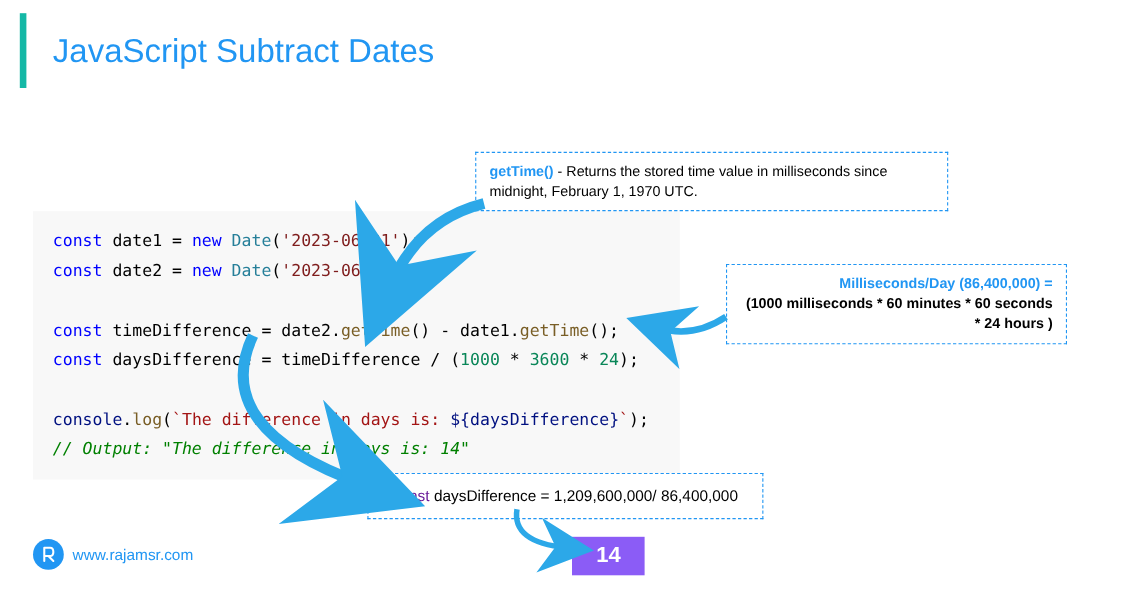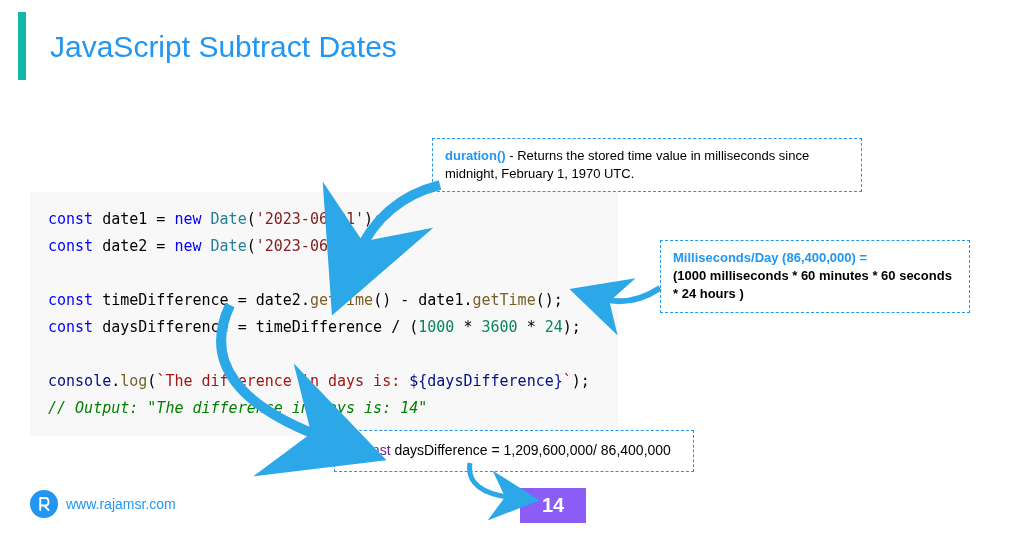--- a/index.html
+++ b/index.html
@@ -11,21 +11,21 @@
       width: 1024px;
       height: 536px;
       font-family: -apple-system, BlinkMacSystemFont, 'Segoe UI', Arial, sans-serif;
       background: #fff;
       position: relative;
       overflow: hidden;
     }
     .header {
       padding: 18px 24px 10px 24px;
       position: relative;
-      border-left: 8px solid #14b8a6;
+      border-left: 6px solid #14b8a6;
       margin-left: 18px;
       margin-top: 12px;
     }
     .title {
       color: #2196f3;
       font-size: 30px;
       font-weight: 400;
       margin-bottom: 6px;
     }
     .subtitle {
@@ -73,21 +73,21 @@
       width: 430px;
     }
     .callout-1 .blue-bold {
       color: #2196f3;
       font-weight: 700;
     }
     .callout-2 {
       left: 660px;
       top: 240px;
       width: 310px;
-      text-align: left;
+      text-align: right;
     }
     .callout-2 .blue-bold {
       color: #2196f3;
       font-weight: 700;
     }
     .callout-2 .black-bold {
       color: #000;
       font-weight: 700;
     }
     .callout-3 {
@@ -157,21 +157,21 @@
   <div class="code-line"><span class="kw-const">const</span><span> date2 = </span><span class="kw-new">new</span><span class="type"> Date</span><span>(</span><span class="str">'2023-06-15'</span><span>);</span></div>
   <div class="code-line">&nbsp;</div>
   <div class="code-line"><span class="kw-const">const</span><span> timeDifference = date2</span><span class="dot">.</span><span class="method">getTime</span><span>() - date1</span><span class="dot">.</span><span class="method">getTime</span><span>();</span></div>
   <div class="code-line"><span class="kw-const">const</span><span> daysDifference = timeDifference / (</span><span class="num">1000</span><span> * </span><span class="num">3600</span><span> * </span><span class="num">24</span><span>);</span></div>
   <div class="code-line">&nbsp;</div>
   <div class="code-line"><span class="prop">console</span><span class="dot">.</span><span class="method">log</span><span>(</span><span class="tstr">`The difference in days is: </span><span class="tvar">${</span><span class="tvar">daysDifference</span><span class="tvar">}</span><span class="tstr">`</span><span>);</span></div>
   <div class="code-line"><span class="comment">// Output: "The difference in days is: 14"</span></div>
 </div>
 
 <div class="callout callout-1">
-  <span class="blue-bold">duration()</span><span> - Returns the stored time value in milliseconds since midnight, February 1, 1970 UTC.</span>
+  <span class="blue-bold">getTime()</span><span> - Returns the stored time value in milliseconds since midnight, February 1, 1970 UTC.</span>
 </div>
 
 <div class="callout callout-2">
   <div class="blue-bold">Milliseconds/Day (86,400,000) =</div>
   <div class="black-bold">(1000 milliseconds * 60 minutes * 60 seconds * 24 hours )</div>
 </div>
 
 <div class="callout callout-3">
   <span class="const">const</span><span> daysDifference = 1,209,600,000/ 86,400,000</span>
 </div>

